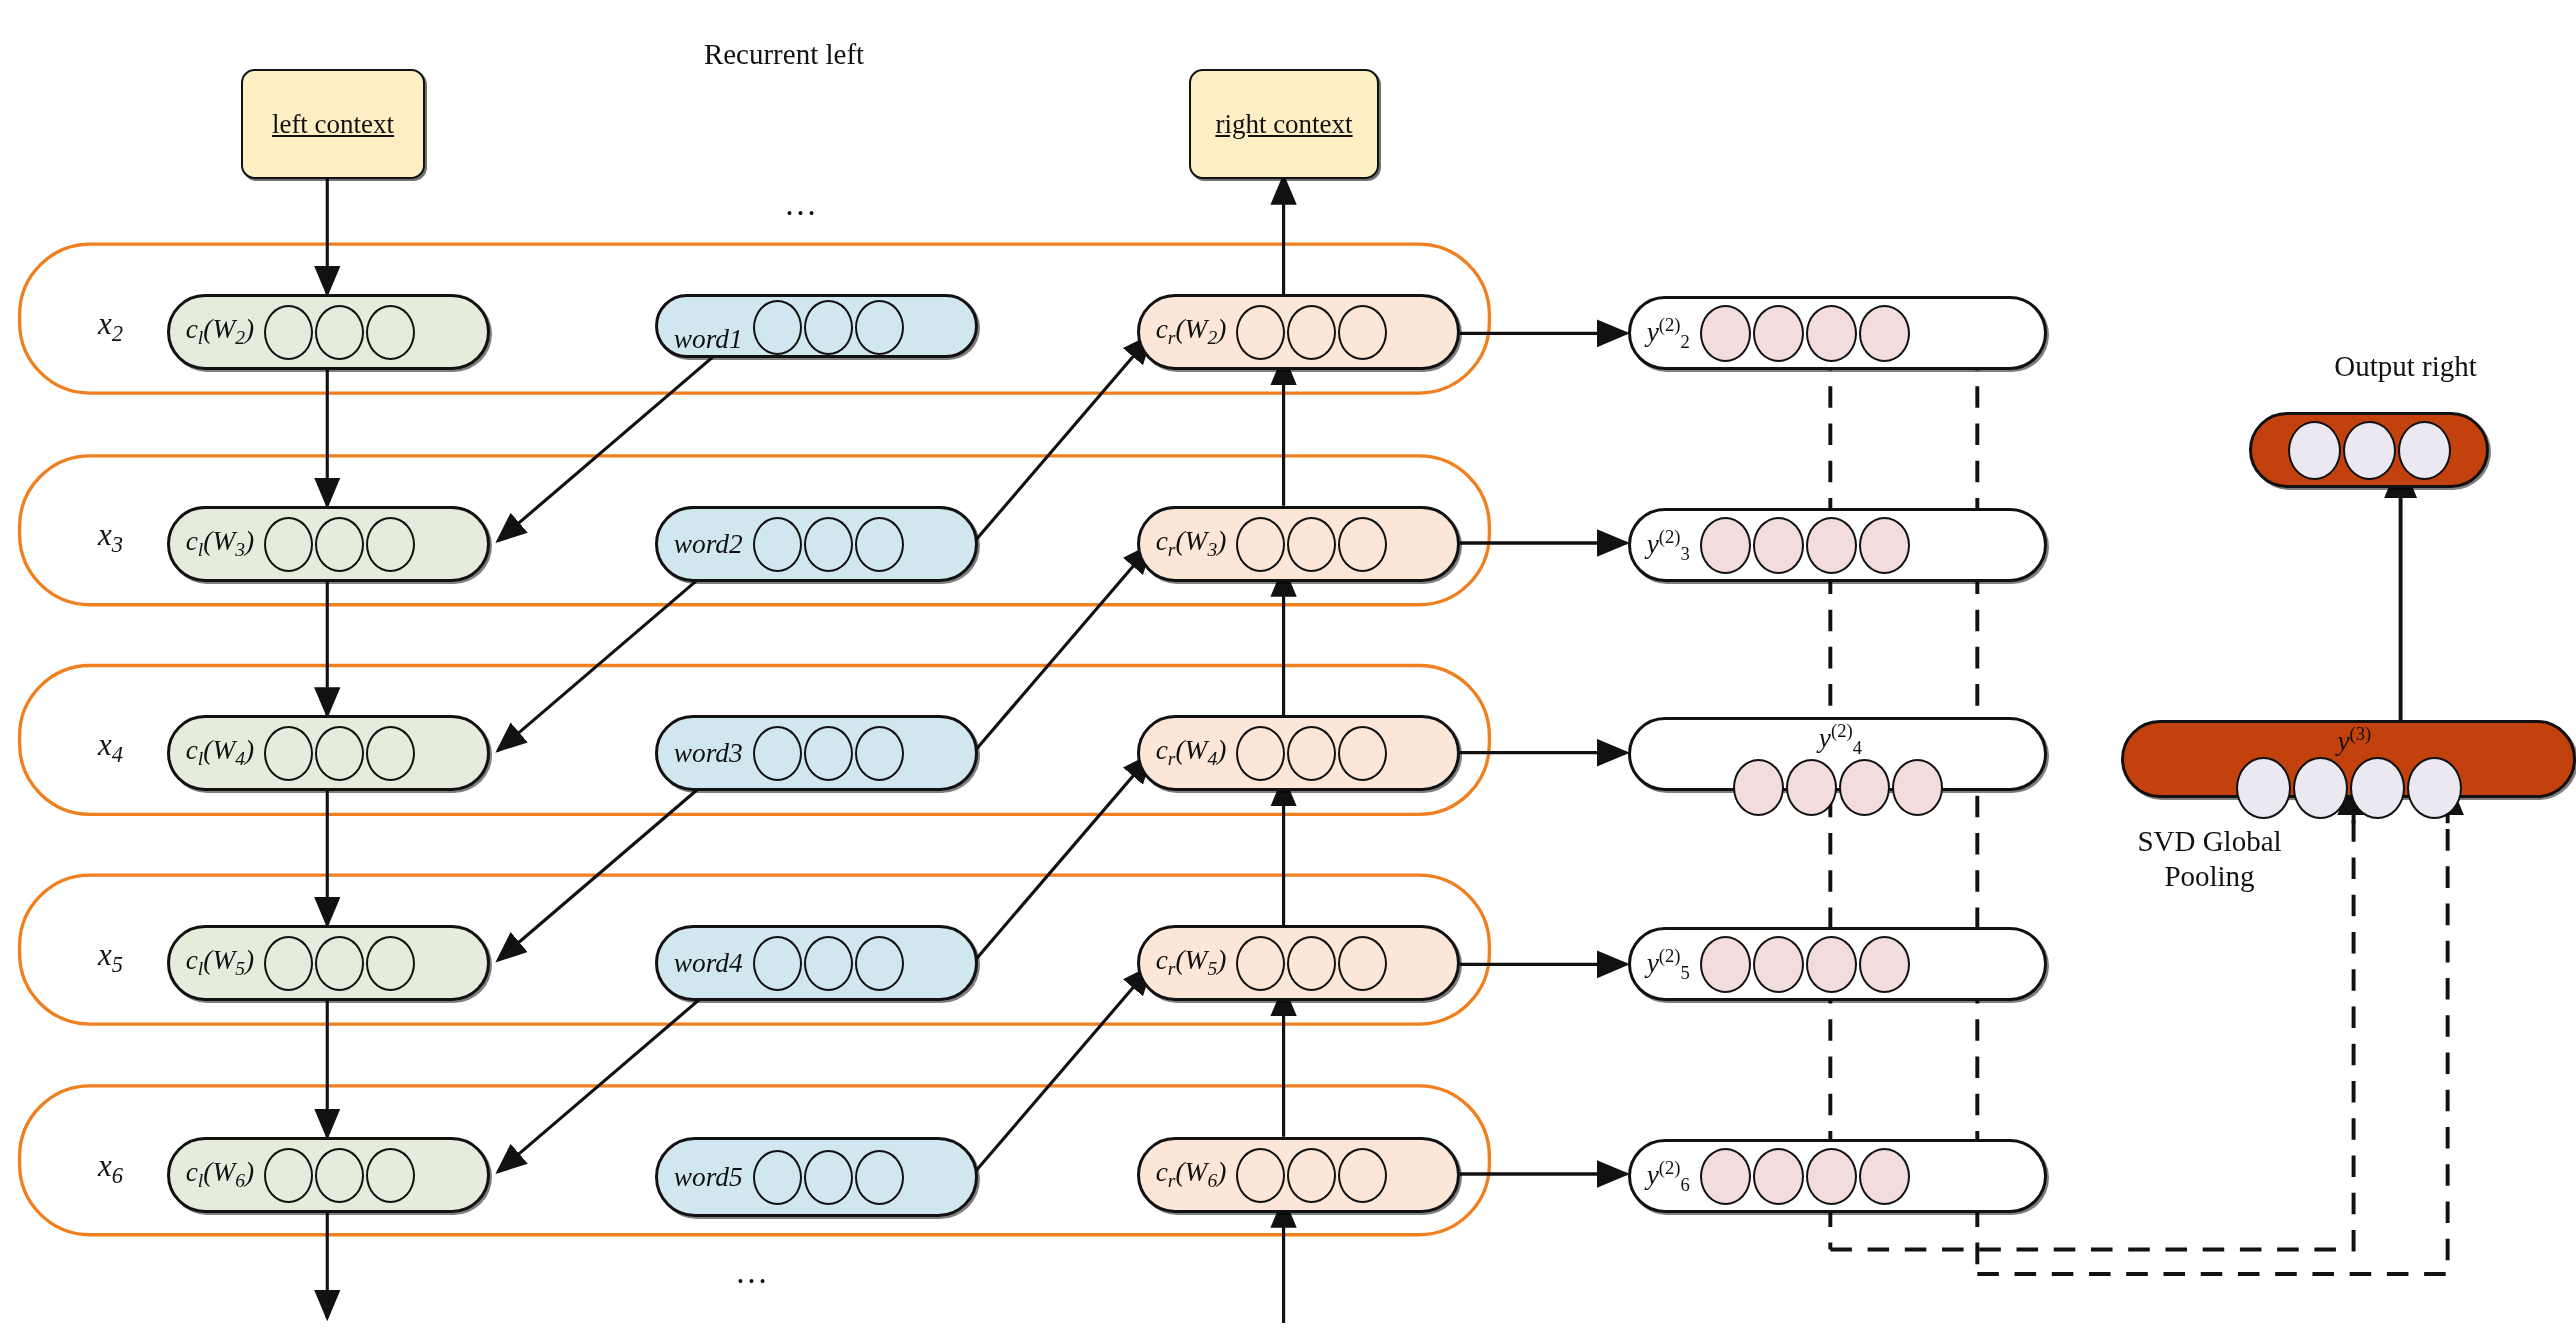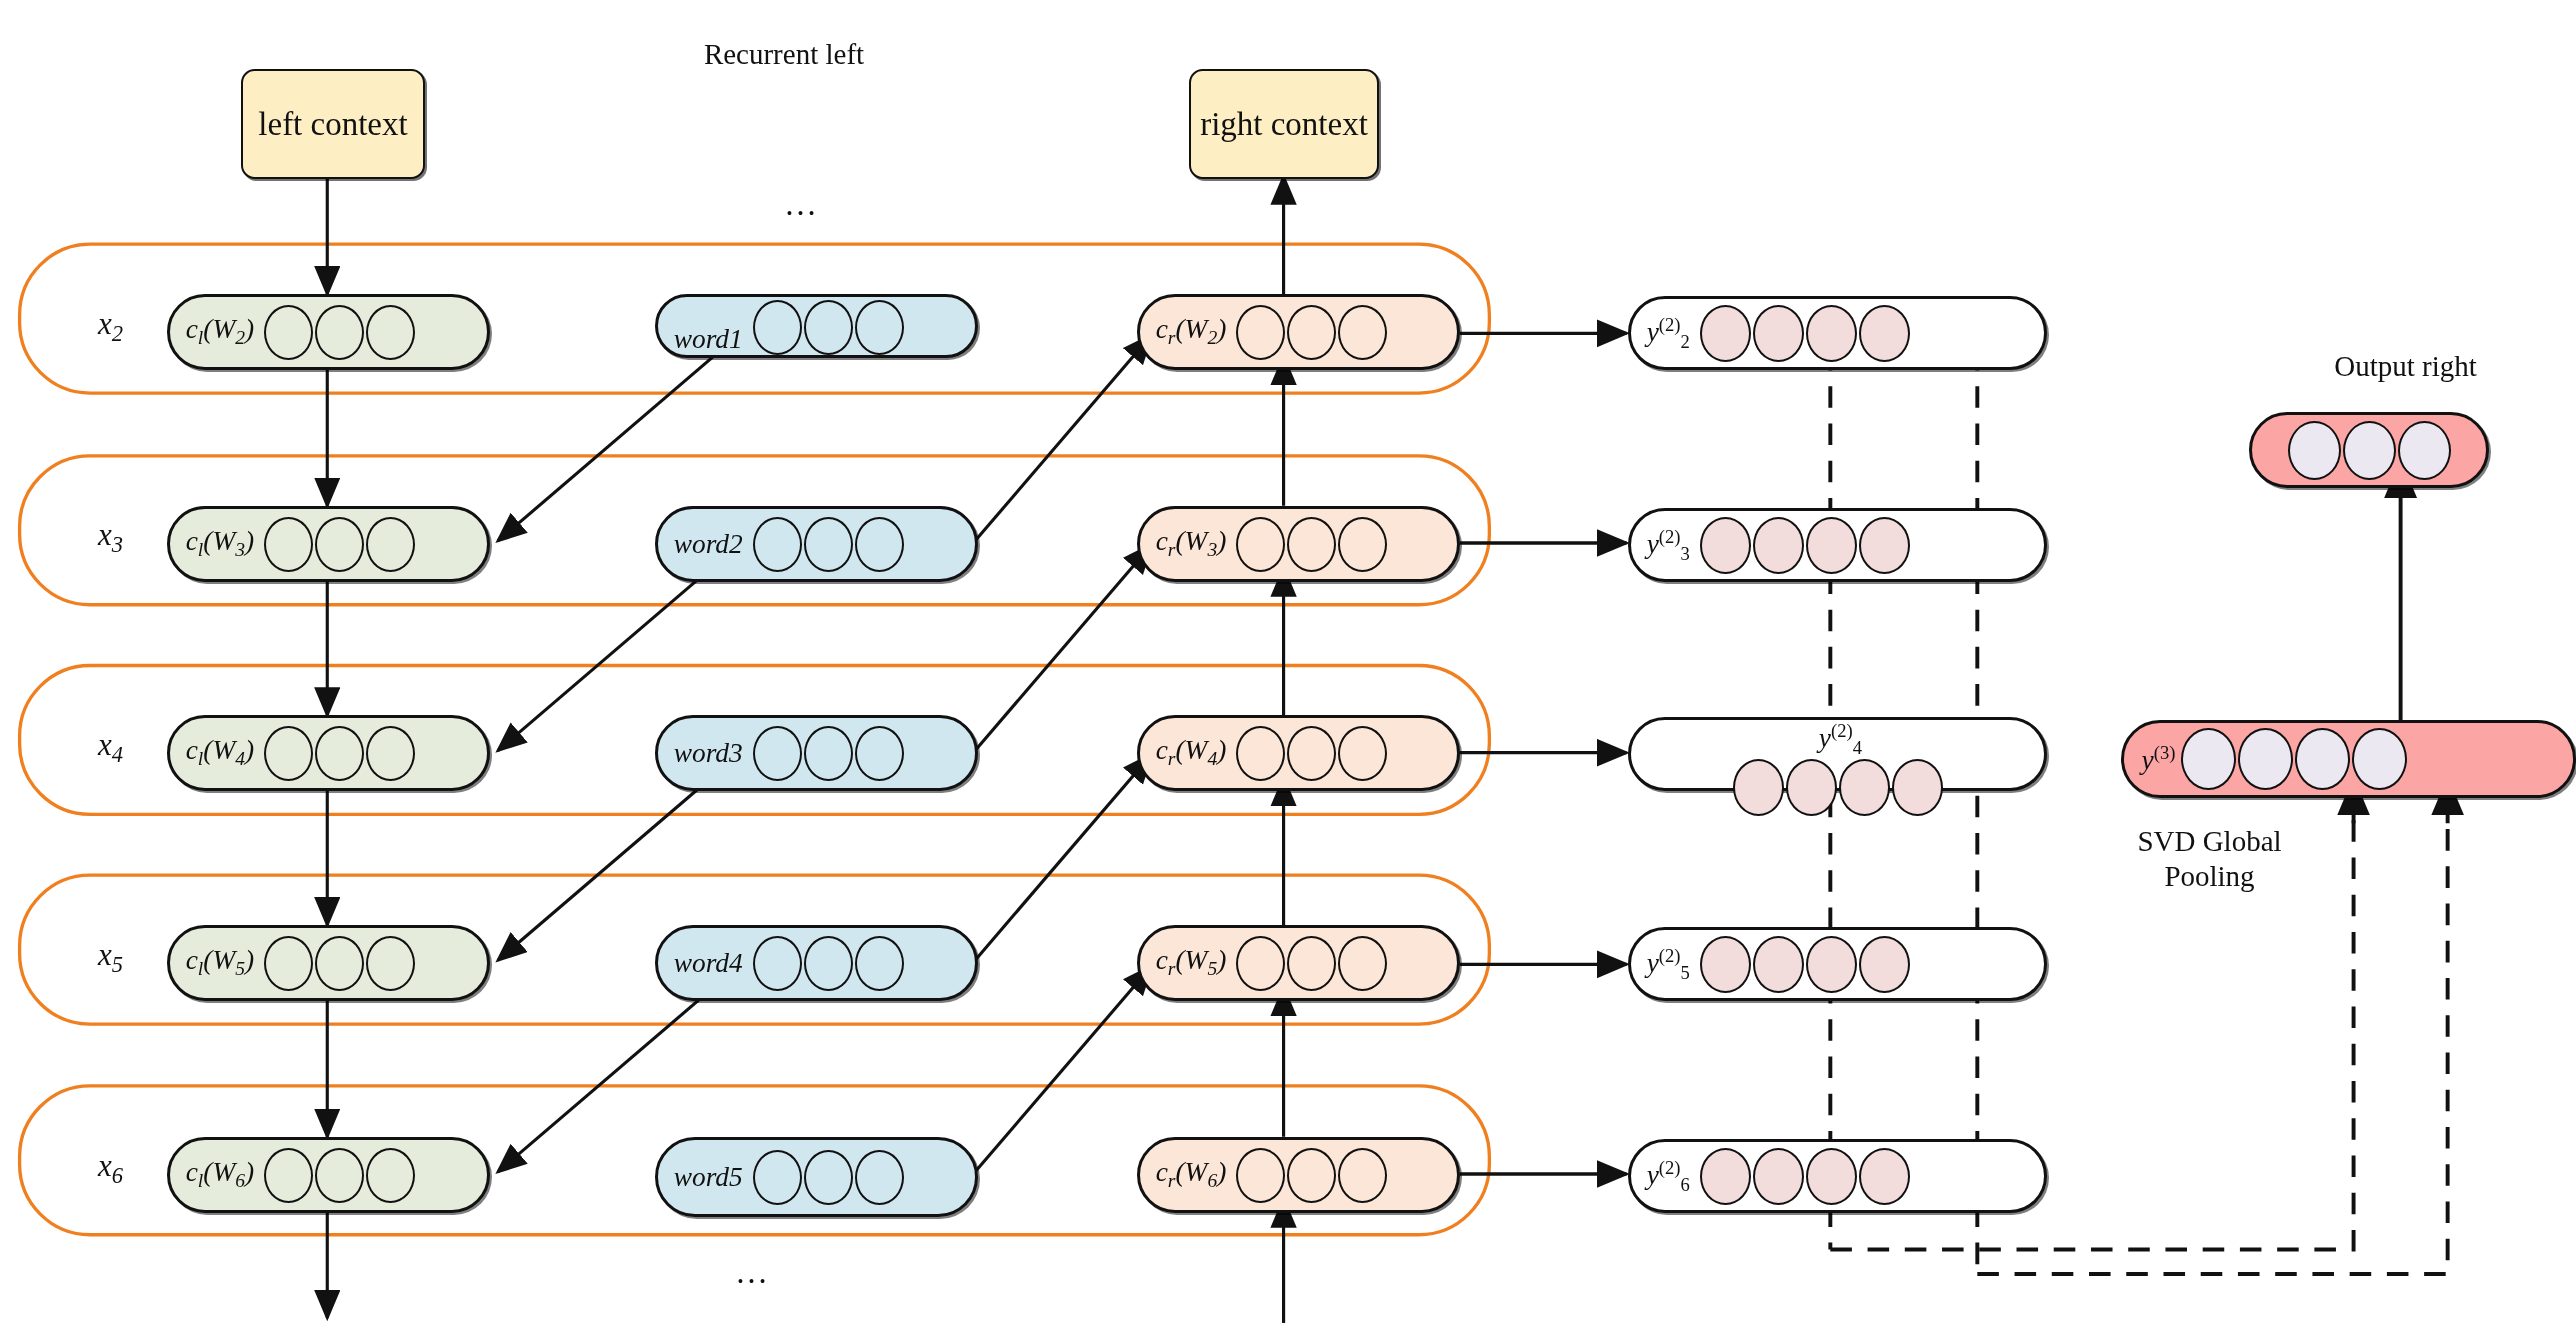--- a/index.html
+++ b/index.html
@@ -3,40 +3,40 @@
 <meta charset="utf-8">
 <style>
   html,body{margin:0;padding:0;background:#ffffff;}
   body{font-family:"Liberation Serif", serif;}
   #stage{position:relative;width:2576px;height:1330px;background:#fff;overflow:hidden;}
   svg.layer{position:absolute;left:0;top:0;width:2576px;height:1330px;pointer-events:none;}
 
   
   .topbox{position:absolute;border:2.9px solid #111;border-radius:13.7px;background:#fdeec4;
           display:flex;align-items:center;justify-content:center;text-align:center;
-          font-size:33px;line-height:1.22;color:#111;box-shadow:2px 2px 0 rgba(0,0,0,.55);}
+          font-size:27px;line-height:1.22;color:#111;box-shadow:2px 2px 0 rgba(0,0,0,.55);text-decoration:underline;}
   .caption{position:absolute;font-size:29px;color:#111;text-align:center;white-space:pre-line;line-height:1.2;}
   .dots{position:absolute;font-size:33px;color:#111;letter-spacing:3.9px;}
 
   
   .pill{position:absolute;border:3.1px solid #111;border-radius:979px;display:flex;
         align-items:center;box-shadow:2px 2px 0 rgba(0,0,0,.5);box-sizing:border-box;}
   .pill .plabel{font-size:27.4px;font-style:italic;color:#111;padding:0 9.8px 0 15.7px;white-space:nowrap;}
   .pill .cells{display:flex;align-items:center;gap:2px;}
   .cell{border:2.9px solid #111;border-radius:50%;box-sizing:border-box;}
 
   .pill.green{background:#e5ecdc;}
   .pill.green .cell{background:#e5ecdc;}
   .pill.blue{background:#d1e7f0;}
   .pill.blue .cell{background:#d1e7f0;}
   .pill.peach{background:#fbe6d8;}
   .pill.peach .cell{background:#fbe6d8;}
   .pill.pink{background:#ffffff;}
   .pill.pink .cell{background:#f2dcdc;}
-  .pill.lav{background:#fca5a5;}
+  .pill.lav{background:#c2410c;flex-direction:column;}
   .pill.lav .cell{background:#ebe8f2;}
 
   .xlabel{position:absolute;font-size:31px;font-style:italic;color:#111;}
   .xlabel sub{font-size:22.5px;}
   .ylabel{font-size:27.4px;font-style:italic;color:#111;position:relative;padding:0 5.9px 0 17.6px;white-space:nowrap;}
   .ylabel .sup{font-size:18.6px;font-style:normal;vertical-align:super;}
   .sup2{font-size:18.6px;font-style:normal;vertical-align:super;}
   .sb2{font-size:18.6px;font-style:normal;vertical-align:sub;}
   .mathsub{font-size:19.6px;vertical-align:sub;font-style:italic;}
 </style>

